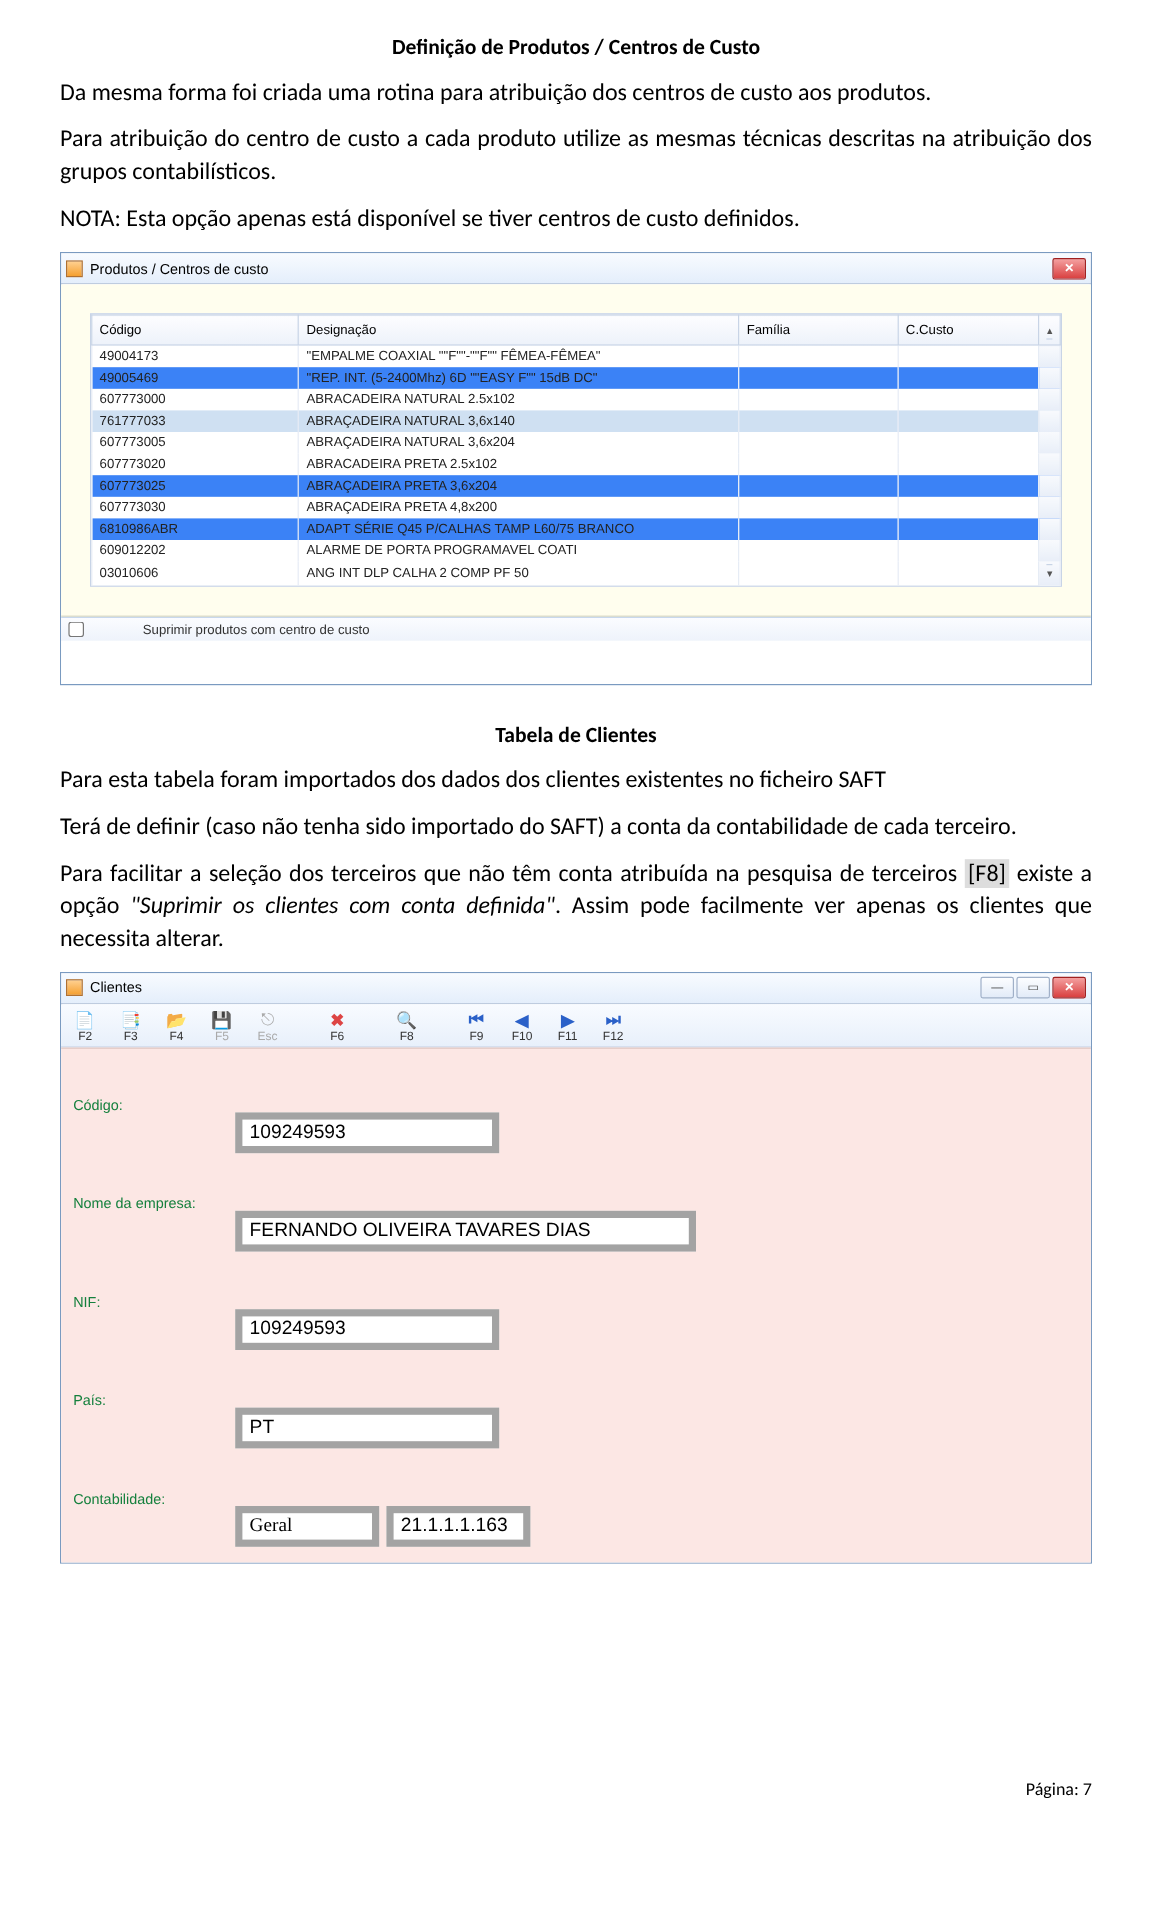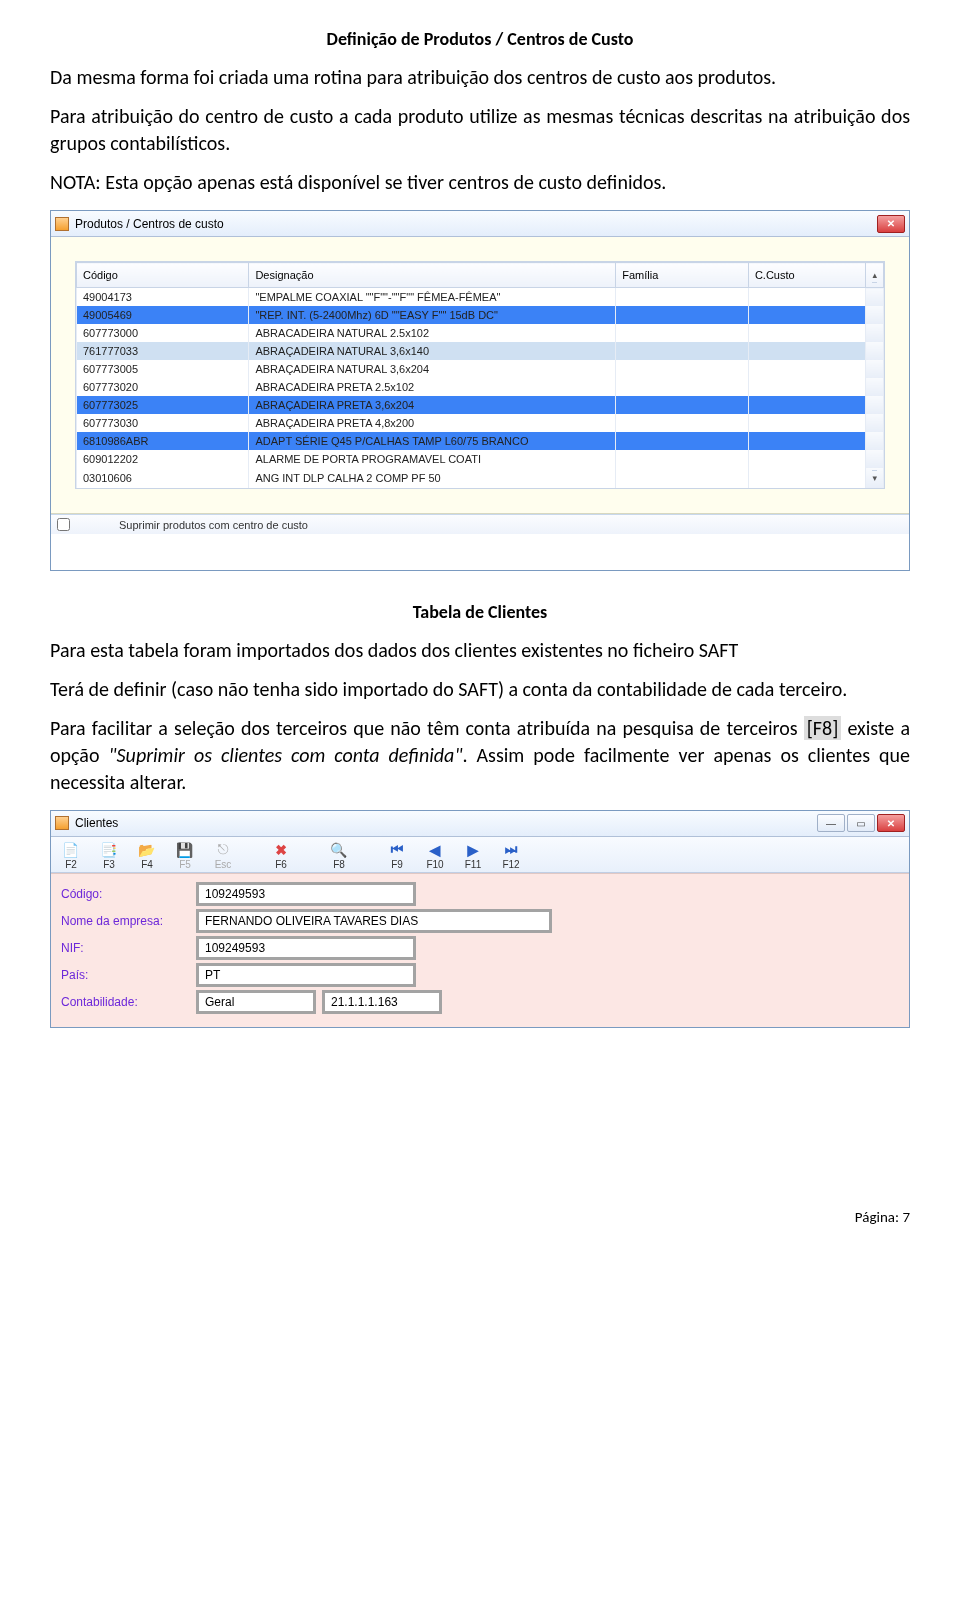--- a/index.html
+++ b/index.html
@@ -138,32 +138,33 @@
     background: #fce7e4;
     padding: 8px 10px 10px 10px;
     border-top: 1px solid #e0c8c4;
   }
   .form-row {
     display: flex;
     align-items: center;
     margin-bottom: 3px;
     font-size: 12px;
   }
-  .form-row .lbl { width: 135px; color: #6d28d9; }
+  .form-row .lbl { width: 135px; color: #15803d; }
   .form-row .field {
     background: #fff;
-    border: 3px solid #a3a3a3;
+    border: 6px solid #a3a3a3;
     padding: 2px 6px;
-    font-size: 12px;
+    font-size: 16px;
     min-height: 18px;
     color: #000;
+    margin-top: 45px;
   }
   .form-row .field.f1 { width: 220px; }
-  .form-row .field.f2 { width: 356px; }
-  .form-row .field.fsmall { width: 120px; margin-right: 6px; }
+  .form-row .field.f2 { width: 384px; }
+  .form-row .field.fsmall { width: 120px; margin-right: 6px; font-family: Liberation Serif, serif; }
   .form-row .field.fsmall2 { width: 120px; }
 
   .page-footer {
     text-align: right;
     font-size: 15px;
     margin-top: 180px;
     color: #000;
   }
 
   

